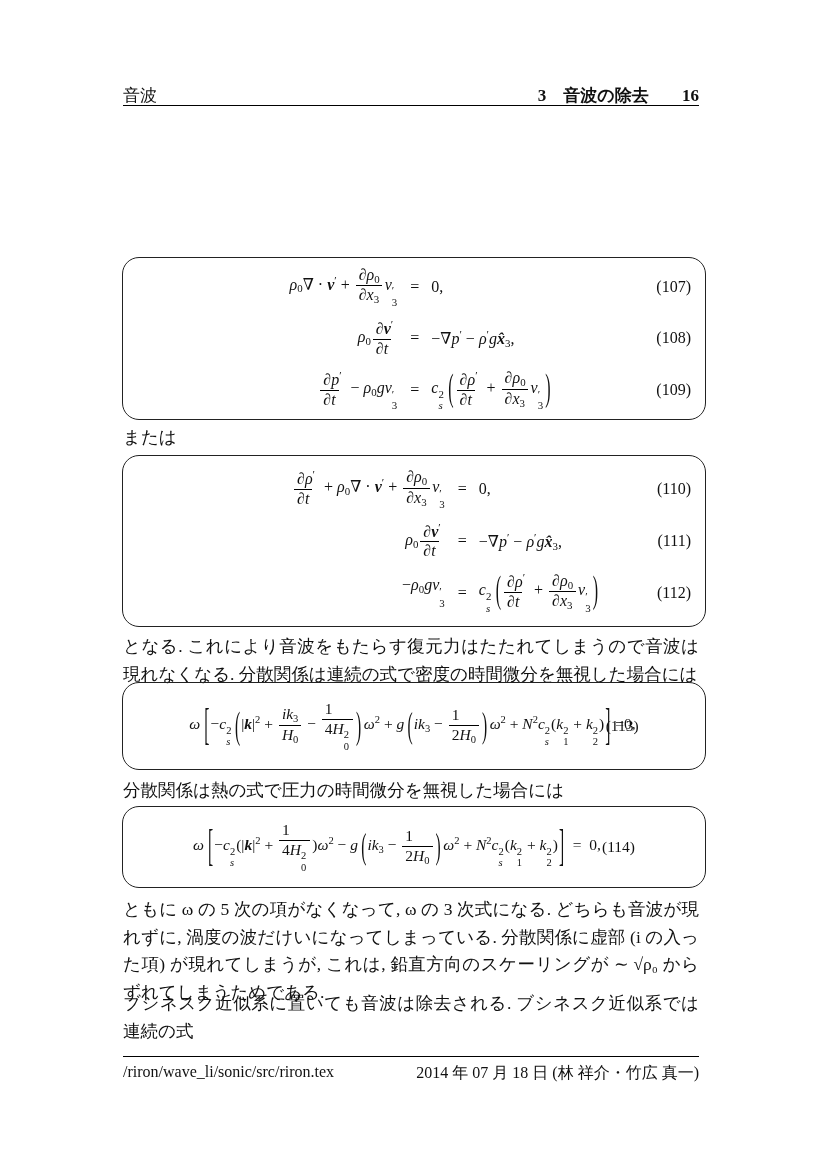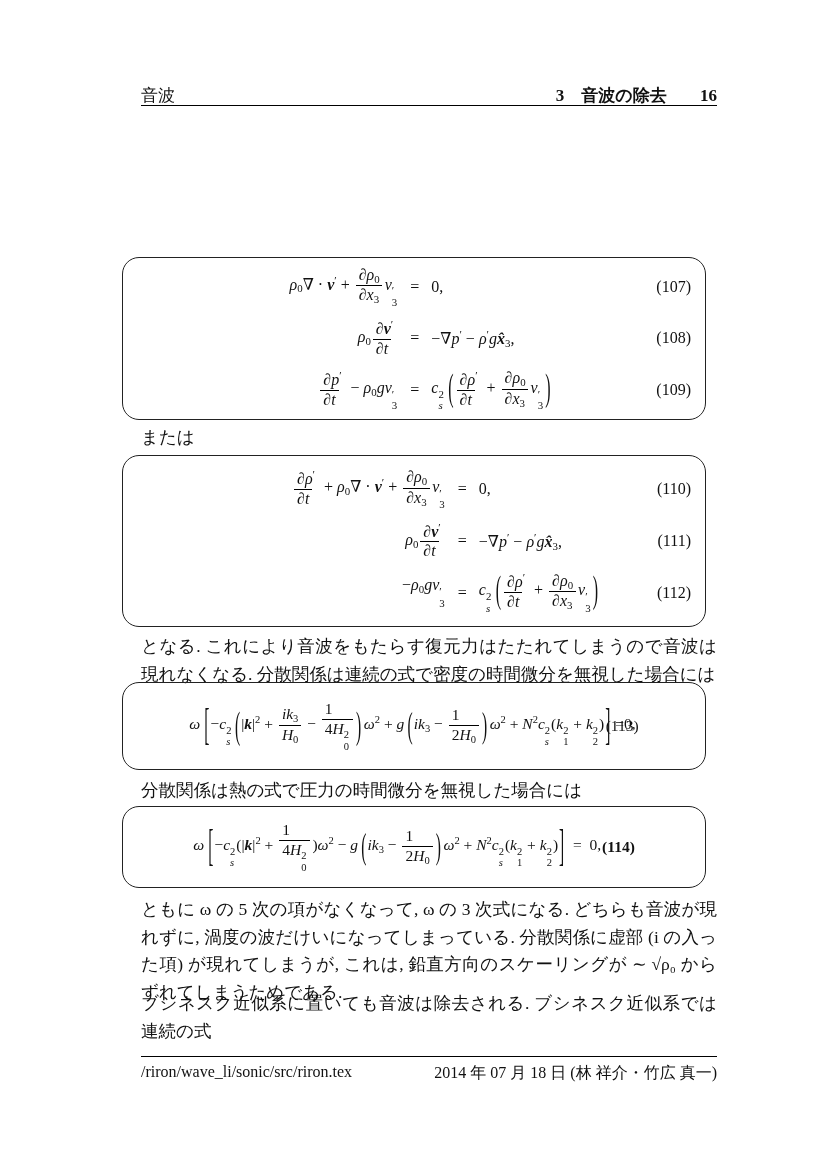--- a/index.html
+++ b/index.html
@@ -1,18 +1,18 @@
 <!DOCTYPE html>
 <html><head>
 <meta charset="utf-8">
 <style>
   html,body{margin:0;padding:0;background:#ffffff;}
   .page{position:relative;width:826px;height:1169px;background:#fff;color:#111;
         font-family:"Liberation Serif","DejaVu Serif",serif;overflow:hidden;}
-  .abs{position:absolute;left:141px;width:576px;}
+  .abs{position:absolute;left:123px;width:576px;}
 
   
   .header{top:84px;display:flex;justify-content:space-between;align-items:baseline;font-size:17px;}
   .hdr-right{font-weight:bold;}
   .pnum{margin-left:29px;font-weight:bold;}
   .hrule{top:105px;height:0;border-top:1.2px solid #000;}
   .frule{top:1056px;height:0;border-top:1px solid #000;}
   .frow{top:1063px;display:flex;justify-content:space-between;font-size:16px;}
 
   
@@ -34,21 +34,21 @@
   #box4{top:806px;height:82px;font-size:15.5px;}
 
   .eqrow{display:flex;align-items:center;margin:5px 0;}
   .eql{flex:1.1;display:flex;justify-content:flex-end;align-items:center;min-width:0;}
   .eqr{flex:0.9;display:flex;justify-content:flex-start;align-items:center;min-width:0;}
   #box2 .eql{flex:1.3} #box2 .eqr{flex:0.7}
   .eqs{padding:0 12px;}
   .eqn{width:46px;text-align:right;}
   .eqc{flex:1;display:flex;justify-content:center;align-items:center;}
   .eqnum.ov{margin-left:-30px;}
-  .eqnum.tight{margin-left:1px;font-weight:bold;}
+  .eqnum.tight{margin-left:1px;}
 
   
   .eqbox span{white-space:pre;}
   .mwrap{white-space:nowrap;}
   .mi{font-style:italic;}
   .mbi{font-style:italic;font-weight:bold;}
   .mr{font-style:normal;}
   .msup{font-size:68%;vertical-align:0.55em;}
   .msub{font-size:68%;vertical-align:-0.25em;}
   .mss{display:inline-flex;flex-direction:column;align-items:flex-start;

